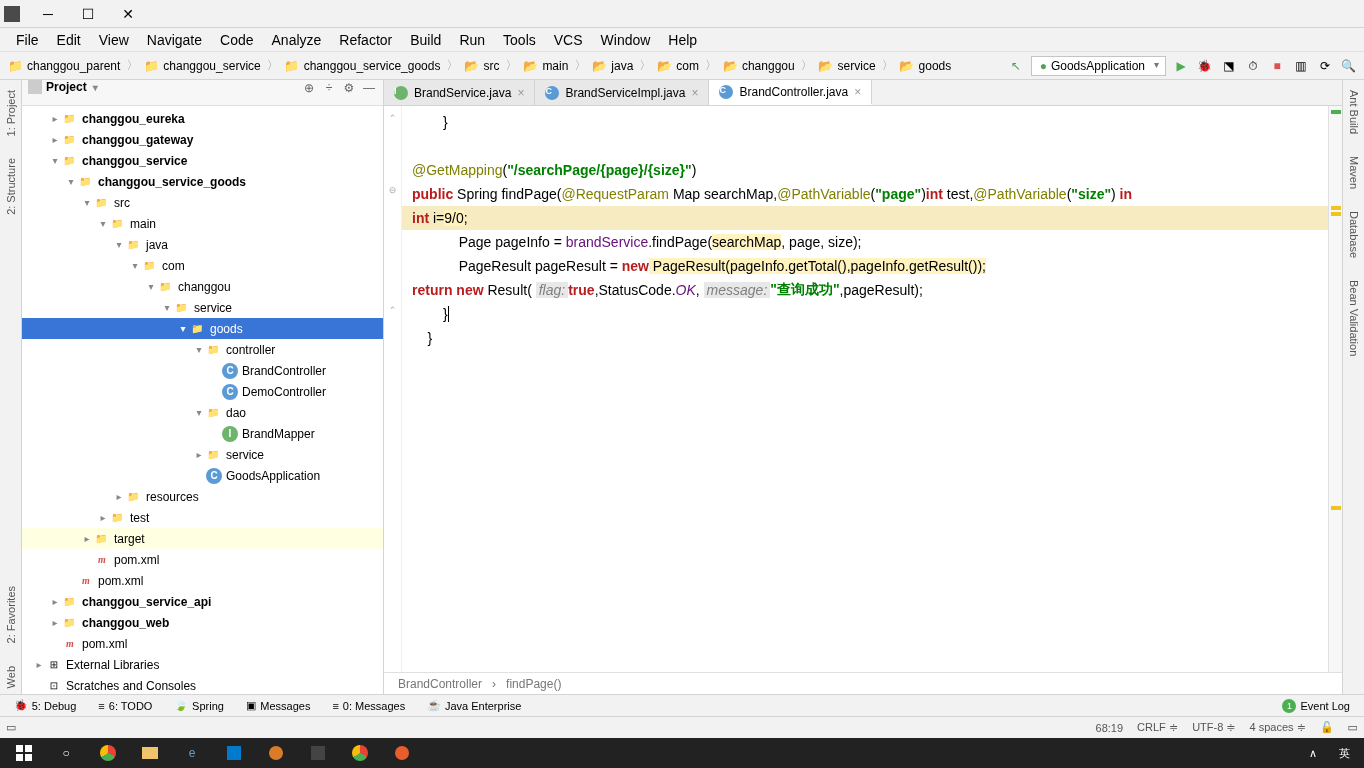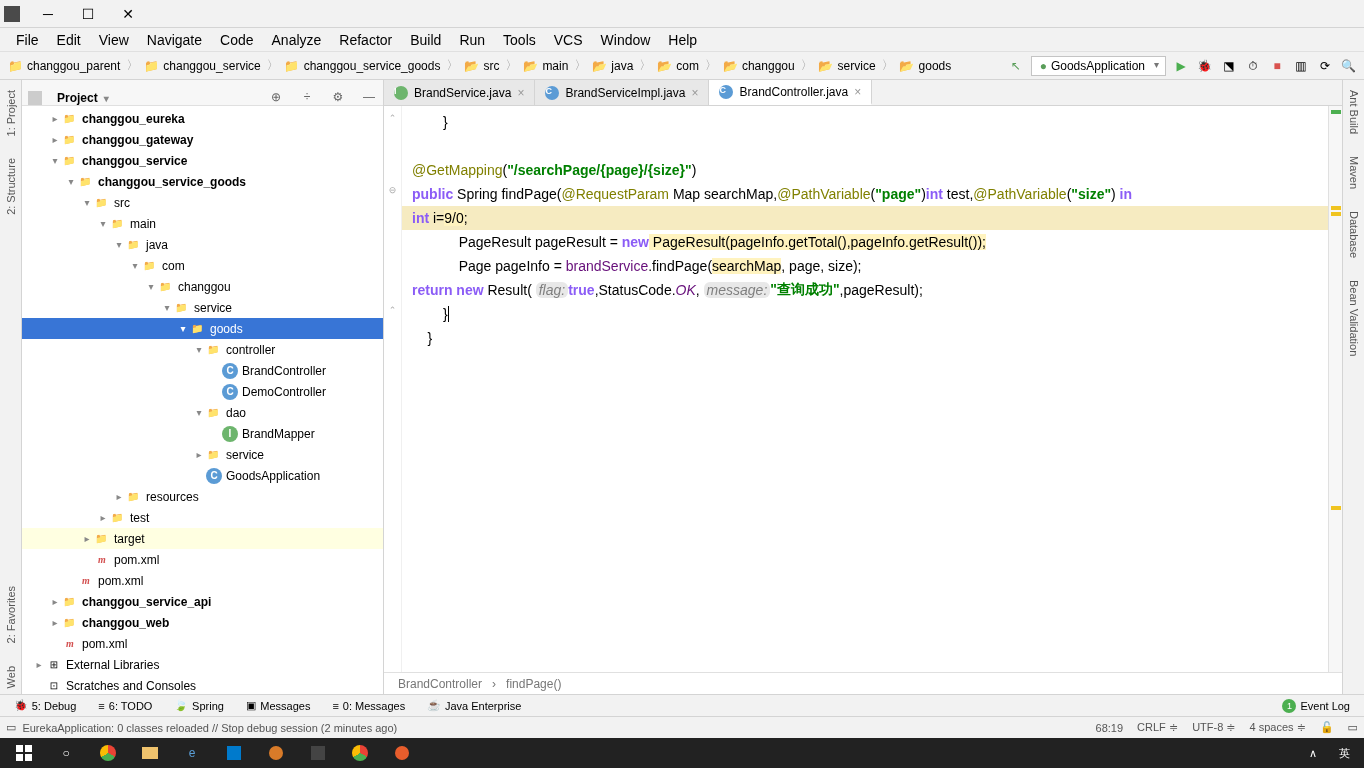--- a/index.html
+++ b/index.html
@@ -23,21 +23,21 @@
 .tool-icon { width: 18px; height: 18px; cursor: pointer; display: flex; align-items: center; justify-content: center; }
 
 .main-area { display: flex; height: calc(100% - 28px - 24px - 28px - 22px - 22px - 30px); }
 
 .left-gutter { width: 22px; background: #f2f2f2; border-right: 1px solid #d4d4d4; display: flex; flex-direction: column; align-items: center; gap: 10px; padding-top: 4px; }
 .vtab { writing-mode: vertical-rl; transform: rotate(180deg); font-size: 11px; padding: 6px 2px; cursor: pointer; color: #555; }
 
 .right-gutter { width: 22px; background: #f2f2f2; border-left: 1px solid #d4d4d4; display: flex; flex-direction: column; align-items: center; gap: 10px; padding-top: 4px; }
 
 .project-panel { width: 362px; background: #fff; border-right: 1px solid #d4d4d4; display: flex; flex-direction: column; }
-.project-header { height: 26px; display: flex; align-items: flex-end; padding: 0 6px; border-bottom: 1px solid #e0e0e0; gap: 15px; background: #f7f7f7;}
+.project-header { height: 26px; display: flex; align-items: flex-start; padding: 0 6px; border-bottom: 1px solid #e0e0e0; gap: 4px; background: #f7f7f7;}
 .project-header .ptitle { flex: 1; display: flex; align-items: center; gap: 6px; font-size: 12px; font-weight: bold; }
 .project-header .caret { color: #888; font-size: 10px; }
 .project-header .hicon { width: 16px; height: 16px; cursor: pointer; display: flex; align-items: center; justify-content: center; color: #666;}
 
 .tree { flex: 1; overflow-y: auto; padding: 2px 0; }
 .tree-row { display: flex; align-items: center; height: 21px; padding-left: 6px; cursor: pointer; white-space: nowrap; }
 .tree-row.selected { background: #3875d6; color: #fff; }
 .tree-row .arrow { width: 14px; text-align: center; color: #888; font-size: 10px; }
 .tree-row.selected .arrow { color: #fff; }
 .tree-row .ticon { width: 16px; height: 16px; margin-right: 4px; display: inline-flex; align-items: center; justify-content: center; font-size: 10px; }
@@ -57,27 +57,27 @@
 
 .editor-body { flex: 1; display: flex; overflow: hidden; }
 .gutter { width: 54px; background: #f7f7f7; border-right: 1px solid #e8e8e8; padding-top: 4px; position: relative; }
 .gutter .gline { height: 24px; display: flex; align-items: center; justify-content: flex-end; padding-right: 20px; color: #a0a0a0; font-size: 12px; font-family: "Consolas", monospace; position: relative;}
 .fold-gutter { width: 18px; background: #fff; border-right: 1px solid #f0f0f0; }
 .fold-gutter .fline { height: 24px; display: flex; align-items: center; justify-content: center; color: #aaa; font-size: 9px; }
 
 .code { flex: 1; font-family: "Consolas", monospace; font-size: 14px; padding-top: 4px; overflow-x: auto; position: relative;}
 .code .cline { height: 24px; display: flex; align-items: center; white-space: pre; padding-left: 10px;}
 .code .cline.hl-warn { background: #f6ebc1; }
-.kw { color: #8b5cf6; font-weight: bold; }
+.kw { color: #b91c1c; font-weight: bold; }
 .ann { color: #808000; }
 .str { color: #008000; font-weight: bold; }
 .var { color: #660e7a; }
 .param { color: #808080; font-style: italic; }
 .hl-yel { background: #fff3bf; }
-.hl-box { background: #e8e8e8; padding: 0 3px; border-radius: 6px; }
+.hl-box { background: #e8e8e8; padding: 0 3px; border-radius: 0; }
 
 .err-stripe { width: 14px; background: #f7f7f7; border-left: 1px solid #e0e0e0; position: relative; }
 .err-mark { position: absolute; left: 2px; width: 10px; height: 4px; }
 
 .editor-status { height: 22px; display: flex; align-items: center; padding: 0 14px; color: #777; font-size: 12px; border-top: 1px solid #e0e0e0; gap: 10px;}
 
 .bottom-tabs { height: 22px; background: #f2f2f2; border-top: 1px solid #d4d4d4; display: flex; align-items: center; padding: 0 4px; gap: 2px;}
 .btab { padding: 2px 10px; cursor: pointer; font-size: 11px; display: flex; align-items: center; gap: 4px;}
 
 .statusbar { height: 22px; background: #f2f2f2; border-top: 1px solid #d4d4d4; display: flex; align-items: center; padding: 0 6px; font-size: 11px; color: #555;}
@@ -347,22 +347,22 @@
           <div class="fline">⌃</div>
           <div class="fline"></div>
           <div class="fline"></div>
         </div>
       <div class="code">
         <div class="cline"><span>        }</span></div>
         <div class="cline"></div>
         <div class="cline">        <span class="ann">@GetMapping</span>(<span class="str">"/searchPage/{page}/{size}"</span>)</div>
         <div class="cline">        <span class="kw">public</span><span> Spring findPage(</span><span class="ann">@RequestParam</span><span> Map searchMap,</span><span class="ann">@PathVariable</span>(<span class="str">"page"</span>)<span class="kw">int</span><span> test,</span><span class="ann">@PathVariable</span>(<span class="str">"size"</span>)<span class="kw"> in</span></div>
         <div class="cline hl-warn">            <span class="kw">int</span><span> i=</span><span class="hl-yel">9/0</span><span>;</span></div>
+        <div class="cline"><span>            Page pageInfo = </span><span class="var">brandService</span><span>.findPage(</span><span class="hl-yel">searchMap</span><span>, page, size);</span></div>
         <div class="cline"><span>            PageResult pageResult = </span><span class="kw">new</span><span class="hl-yel"> PageResult(pageInfo.getTotal(),pageInfo.getResult());</span></div>
-        <div class="cline"><span>            Page pageInfo = </span><span class="var">brandService</span><span>.findPage(</span><span class="hl-yel">searchMap</span><span>, page, size);</span></div>
         <div class="cline">            <span class="kw">return new</span><span> Result( </span><span class="hl-box param">flag:</span> <span class="kw">true</span><span>,StatusCode.</span><span class="var" style="font-style:italic">OK</span>, <span class="hl-box param">message:</span> <span class="str">"查询成功"</span><span>,pageResult);</span></div>
         <div class="cline"><span>        }</span>      <span style="border-left:1px solid #000;height:16px;display:inline-block;vertical-align:middle"></span></div>
         <div class="cline"><span>    }</span></div>
         <div class="cline"></div>
       </div>
       <div class="err-stripe">
         <div class="err-mark" style="top:4px;background:#4caf50"></div>
         <div class="err-mark" style="top:100px;background:#f0c420"></div>
         <div class="err-mark" style="top:106px;background:#f0c420"></div>
         <div class="err-mark" style="top:400px;background:#f0c420"></div>
@@ -393,21 +393,20 @@
   <div style="flex:1"></div>
   <div class="btab">
       <span style="background:#4caf50;color:#fff;border-radius:50%;width:14px;height:14px;display:inline-flex;align-items:center;justify-content:center;font-size:9px">1</span> 
       <span>Event Log</span>
     </div>
 </div>
 
 <div class="statusbar">
   <div class="sleft">
     <span>▭</span>
-    <span>EurekaApplication: 0 classes reloaded // Stop debug session (2 minutes ago)</span>
   </div>
   <div class="sright">
     <span>68:19</span>
     <span><span>CRLF</span> ≑</span>
     <span><span>UTF-8</span> ≑</span>
     <span><span>4 spaces</span> ≑</span>
     <span>🔓</span>
     <span>▭</span>
   </div>
 </div>

